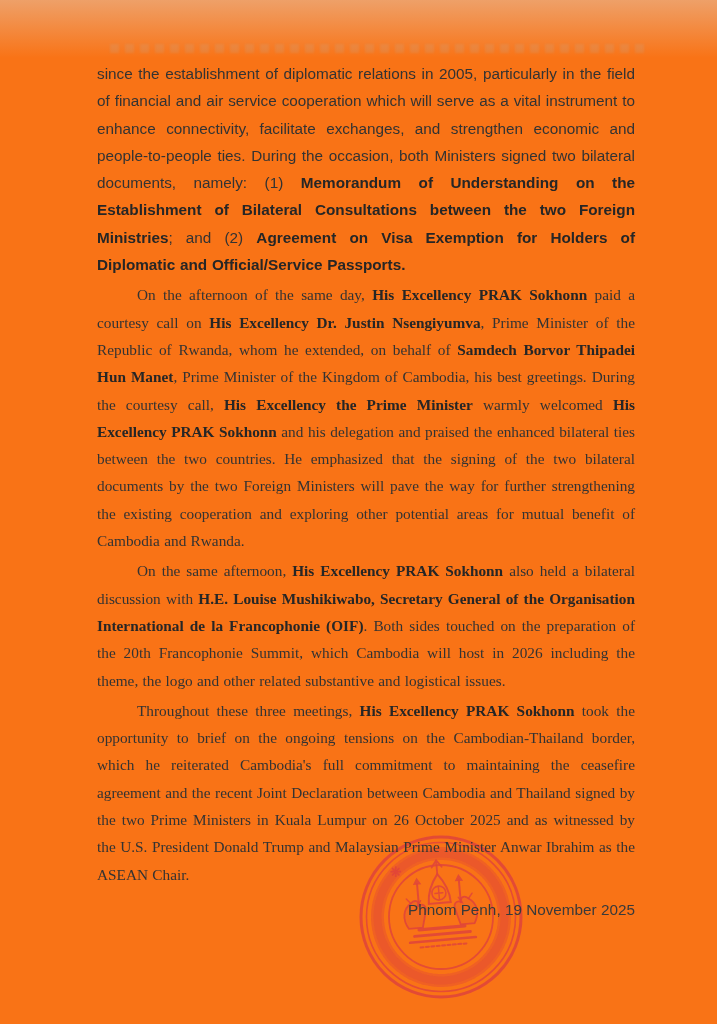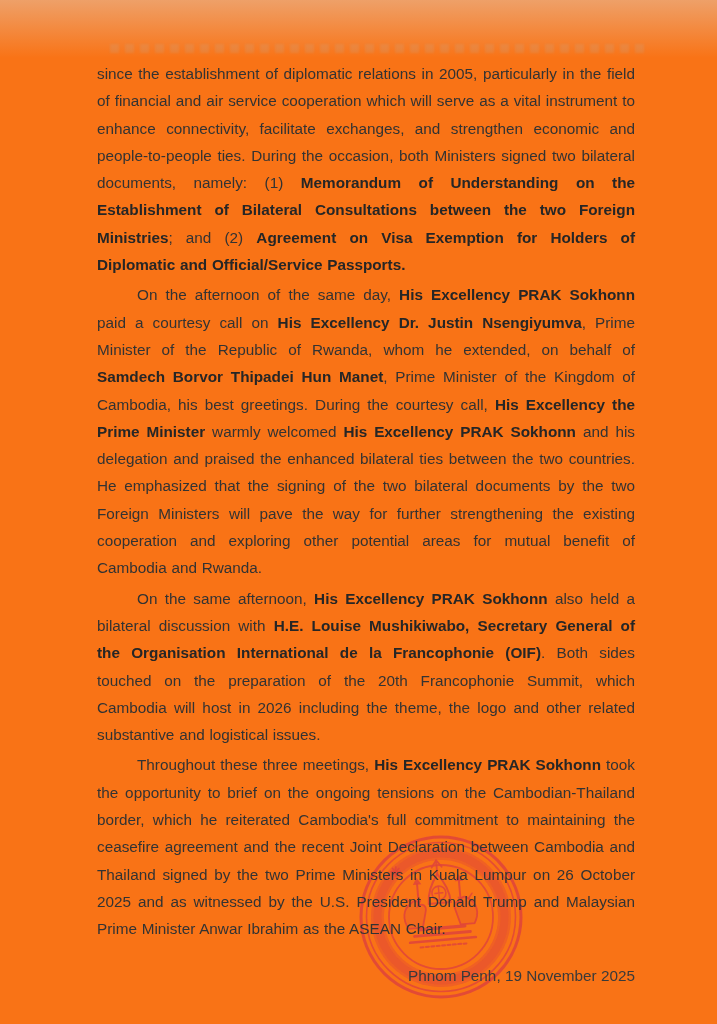--- a/index.html
+++ b/index.html
@@ -17,24 +17,24 @@
     position:absolute;top:44px;left:110px;right:70px;height:9px;z-index:0;
     background:repeating-linear-gradient(90deg, rgba(175,188,188,0.16) 0 9px, rgba(0,0,0,0) 9px 15px);
     filter:blur(1.2px);
   }
   .body-text{
     position:absolute;left:97px;top:60px;width:538px;z-index:2;
     color:#333333;font-size:15.3px;line-height:27.3px;
     text-align:justify;
   }
   .para{margin:0 0 3px 0;word-spacing:0.5px;}
-  .para.indent{text-indent:40px;}
+  .para.indent{text-indent:40px;font-family:Liberation Serif, serif;}
   .para b{font-weight:bold;color:#262626;}
   .dateline{
-    text-align:right;margin-top:19px;color:#3a3a3a;
+    text-align:right;margin-top:8px;color:#3a3a3a;
     font-size:15.3px;line-height:27.3px;
   }
   .seal{
     position:absolute;left:356px;top:832px;width:170px;height:170px;z-index:1;
     opacity:0.93;
   }
 </style>
 </head>
 <body>
 

